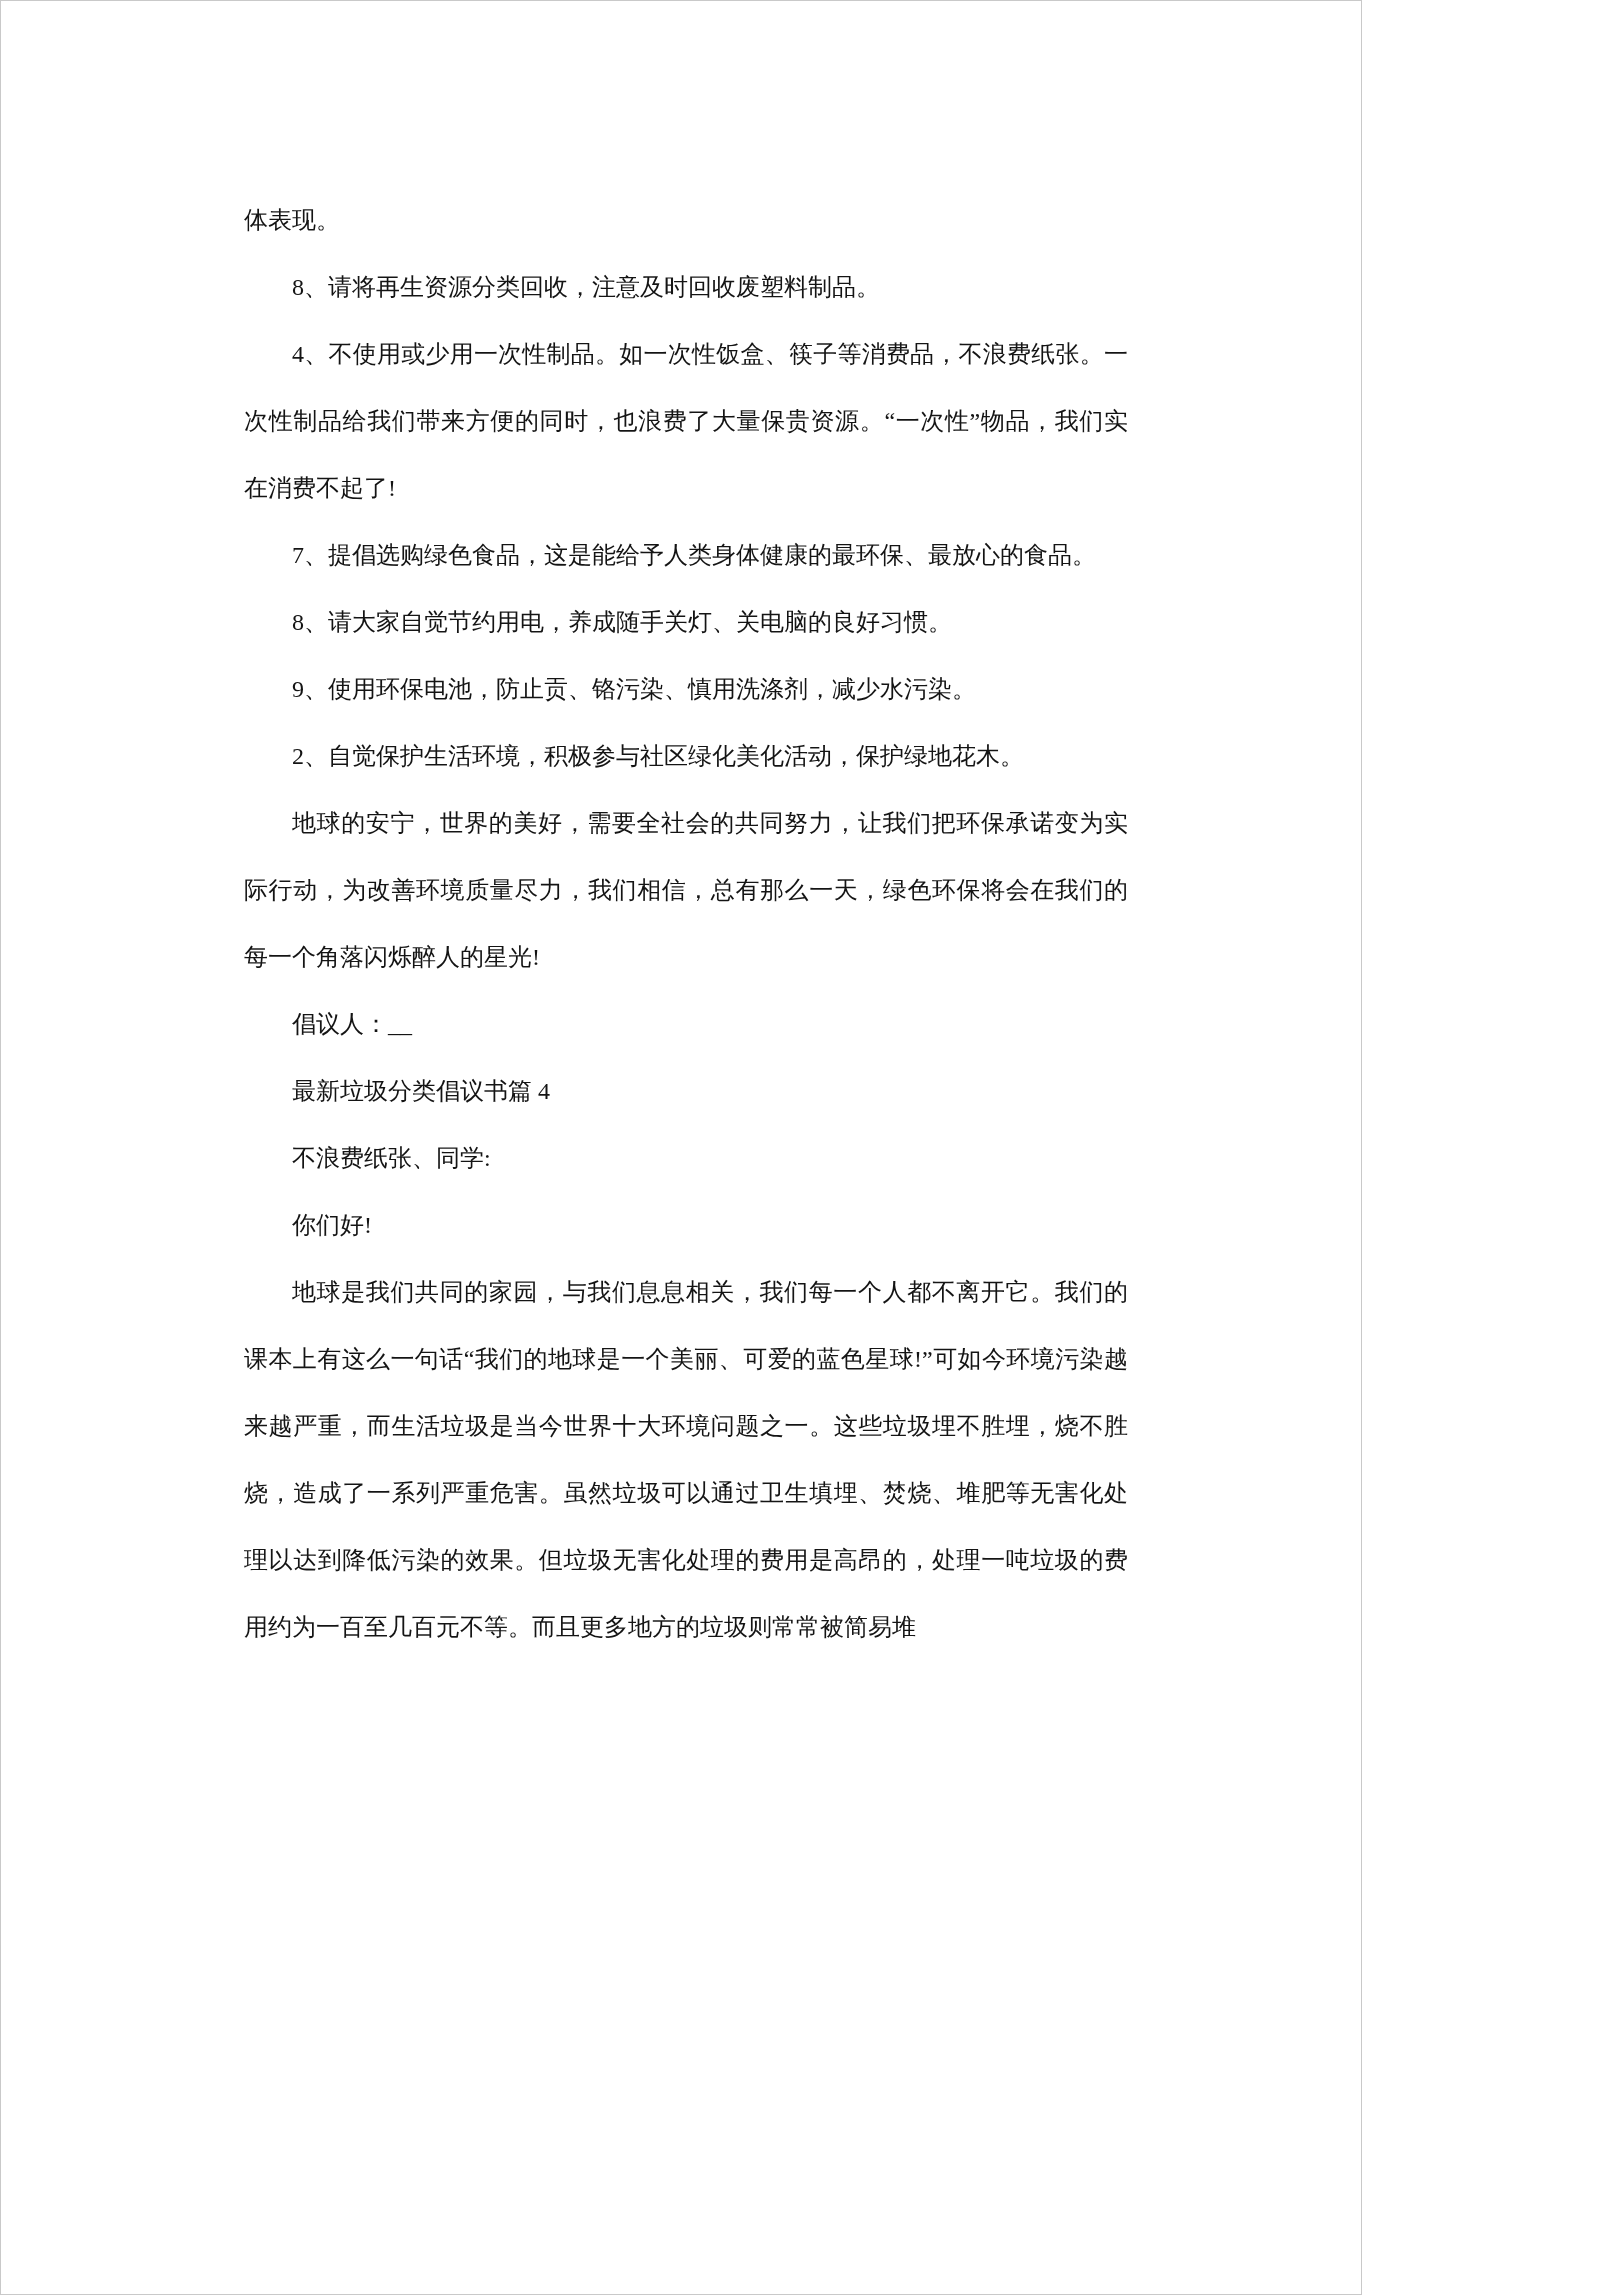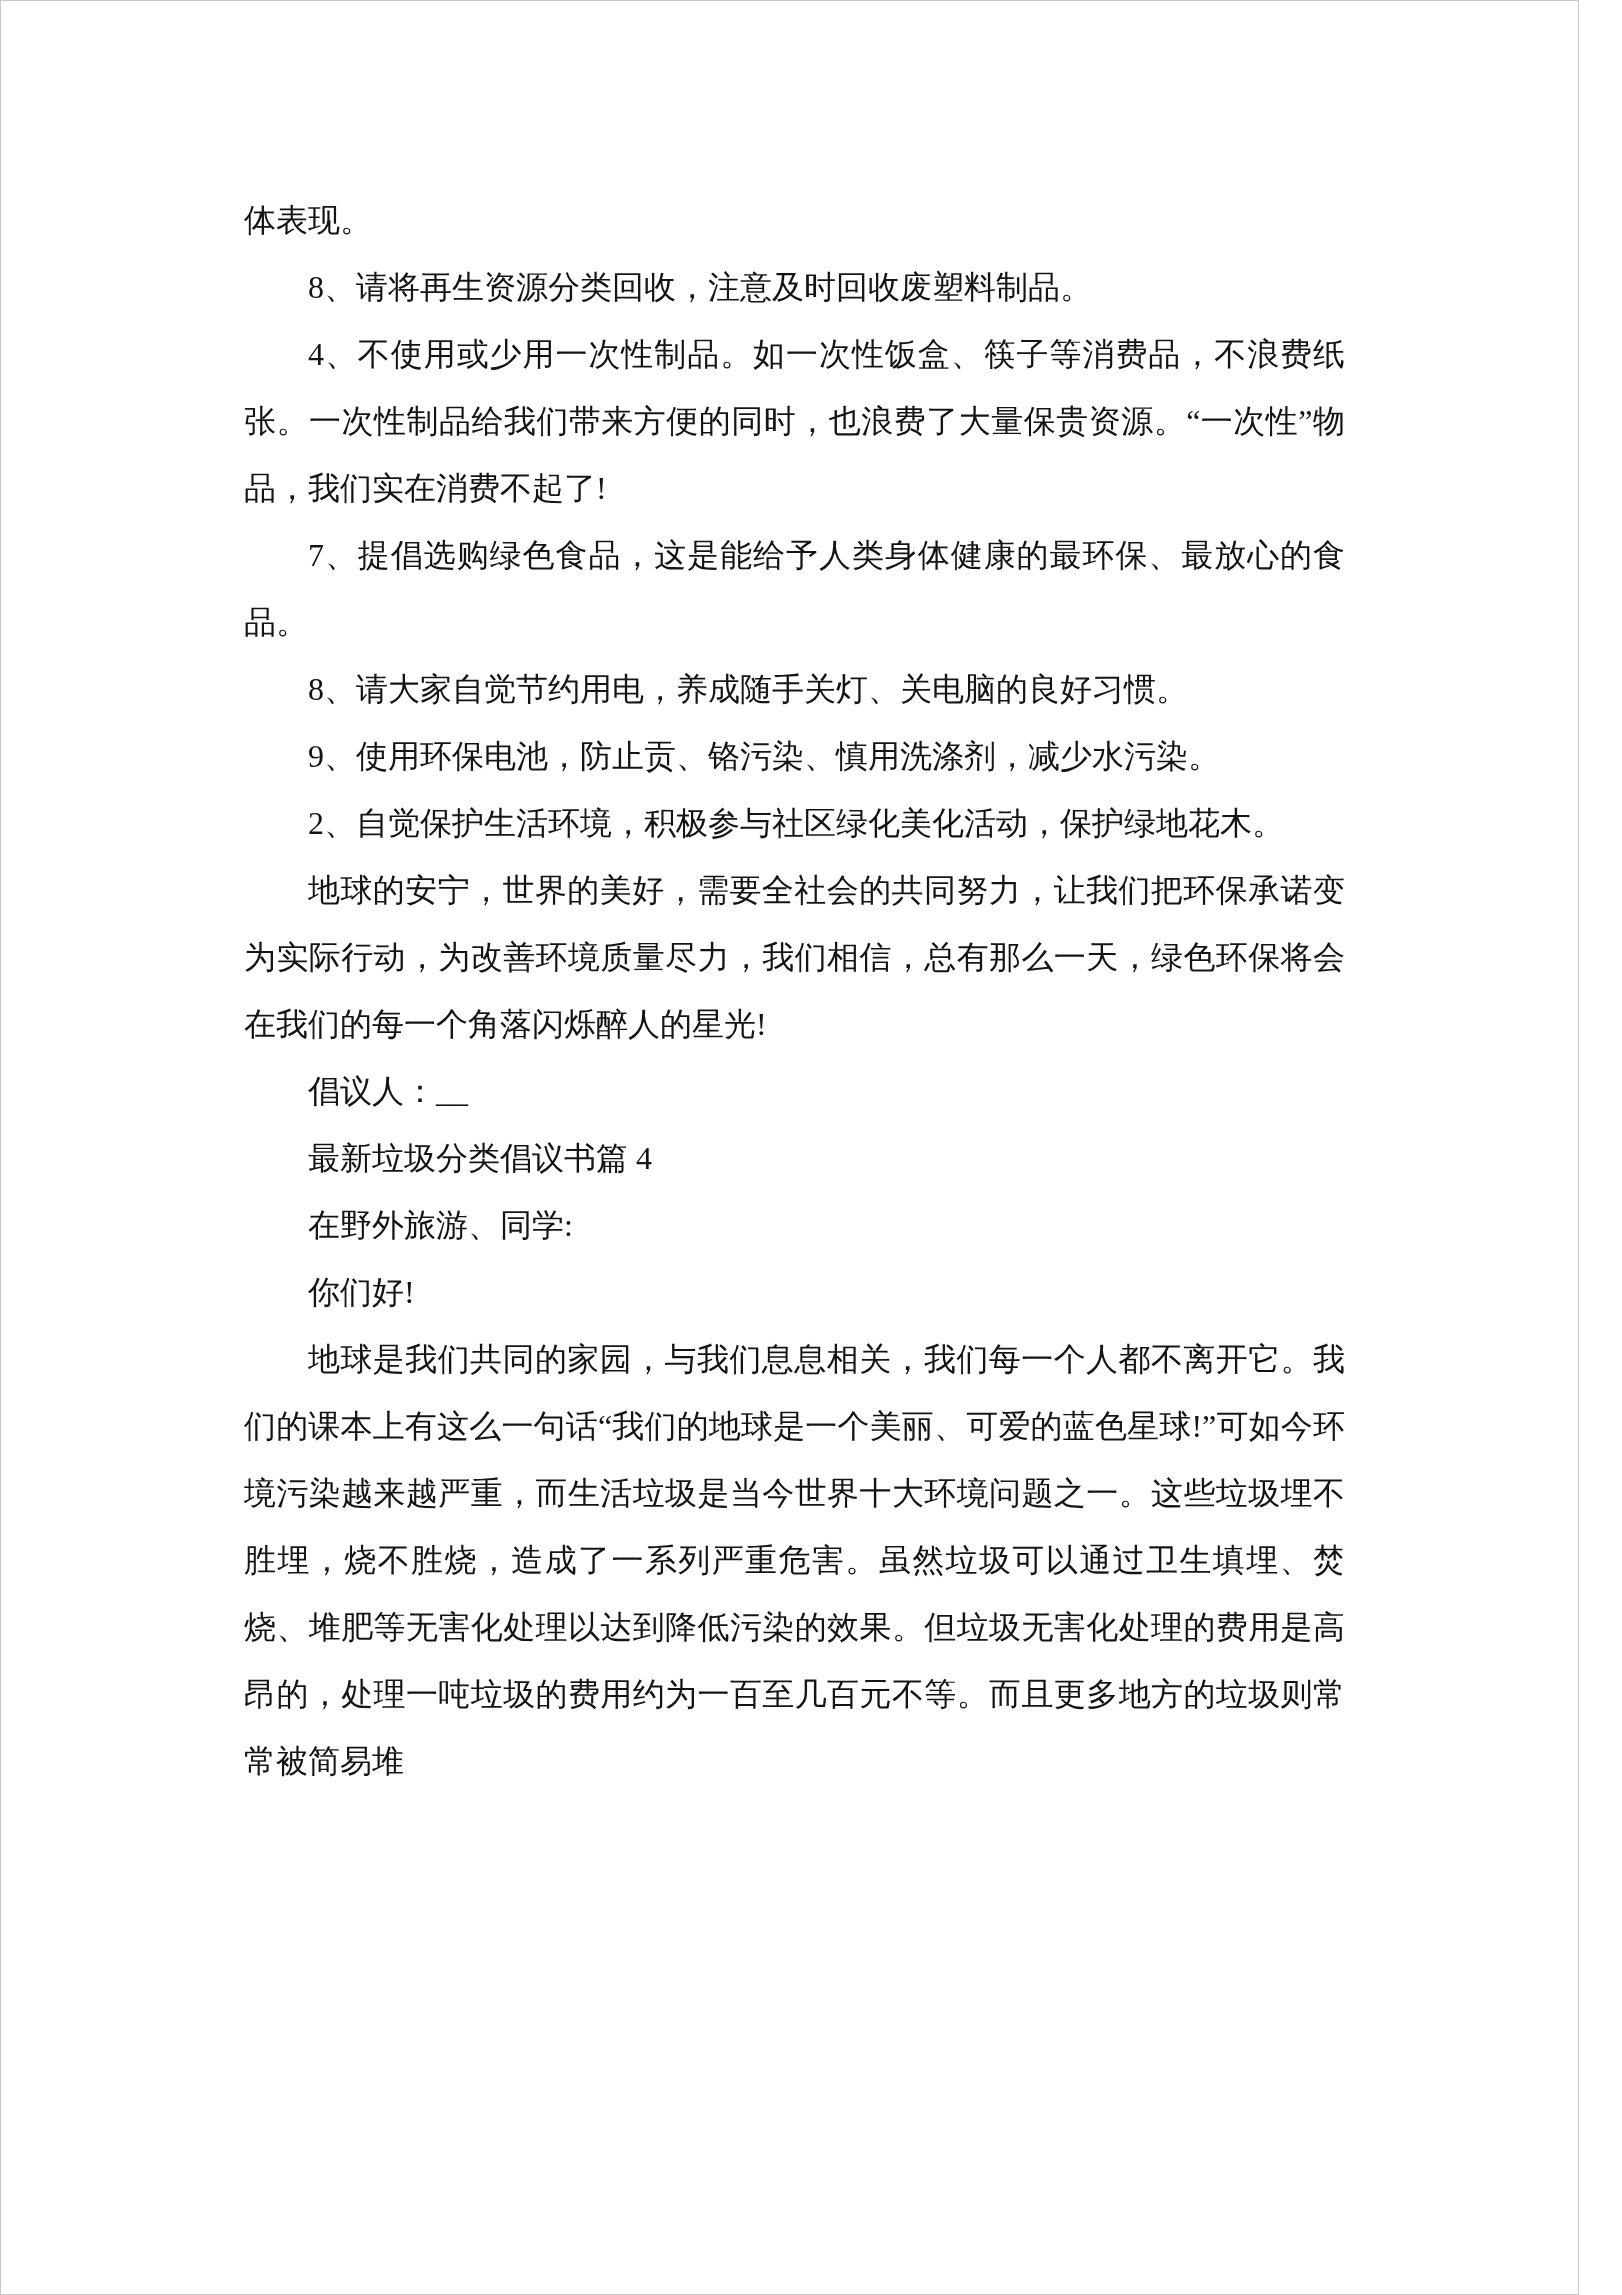--- a/index.html
+++ b/index.html
@@ -2,28 +2,28 @@
 <html style="font-size:10.5px"><head>
 <meta charset="utf-8">
 <style>
   html, body {
     margin: 0;
     padding: 0;
     background: #ffffff;
   }
   .page {
     position: relative;
-    width: 1579px;
+    width: 1362px;
     height: 2295px;
     box-sizing: border-box;
     background: #ffffff;
     border: 1.3px solid #c9c9c9;
     padding: 186px 233px 0 243px;
     font-family: "Liberation Serif", "DejaVu Serif", serif;
-    font-size: 32px;
+    font-size: 24px;
     line-height: 67px;
     color: #141414;
     overflow: hidden;
   }
   .doc-body p {
     margin: 0;
     padding: 0;
     text-align: justify;
     word-break: break-all;
   }
@@ -39,18 +39,18 @@
       <p>体表现。</p>
       <p class="indent">8、请将再生资源分类回收，注意及时回收废塑料制品。</p>
       <p class="indent">4、不使用或少用一次性制品。如一次性饭盒、筷子等消费品，不浪费纸张。一次性制品给我们带来方便的同时，也浪费了大量保贵资源。“一次性”物品，我们实在消费不起了!</p>
       <p class="indent">7、提倡选购绿色食品，这是能给予人类身体健康的最环保、最放心的食品。</p>
       <p class="indent">8、请大家自觉节约用电，养成随手关灯、关电脑的良好习惯。</p>
       <p class="indent">9、使用环保电池，防止贡、铬污染、慎用洗涤剂，减少水污染。</p>
       <p class="indent">2、自觉保护生活环境，积极参与社区绿化美化活动，保护绿地花木。</p>
       <p class="indent">地球的安宁，世界的美好，需要全社会的共同努力，让我们把环保承诺变为实际行动，为改善环境质量尽力，我们相信，总有那么一天，绿色环保将会在我们的每一个角落闪烁醉人的星光!</p>
       <p class="indent">倡议人：__</p>
       <p class="indent">最新垃圾分类倡议书篇 4</p>
-      <p class="indent">在野外旅游、同学:</p>
+      <p class="indent">不浪费纸张、同学:</p>
       <p class="indent">你们好!</p>
       <p class="indent">地球是我们共同的家园，与我们息息相关，我们每一个人都不离开它。我们的课本上有这么一句话“我们的地球是一个美丽、可爱的蓝色星球!”可如今环境污染越来越严重，而生活垃圾是当今世界十大环境问题之一。这些垃圾埋不胜埋，烧不胜烧，造成了一系列严重危害。虽然垃圾可以通过卫生填埋、焚烧、堆肥等无害化处理以达到降低污染的效果。但垃圾无害化处理的费用是高昂的，处理一吨垃圾的费用约为一百至几百元不等。而且更多地方的垃圾则常常被简易堆</p>
     </div>
 </div>
 
 
 </body></html>

